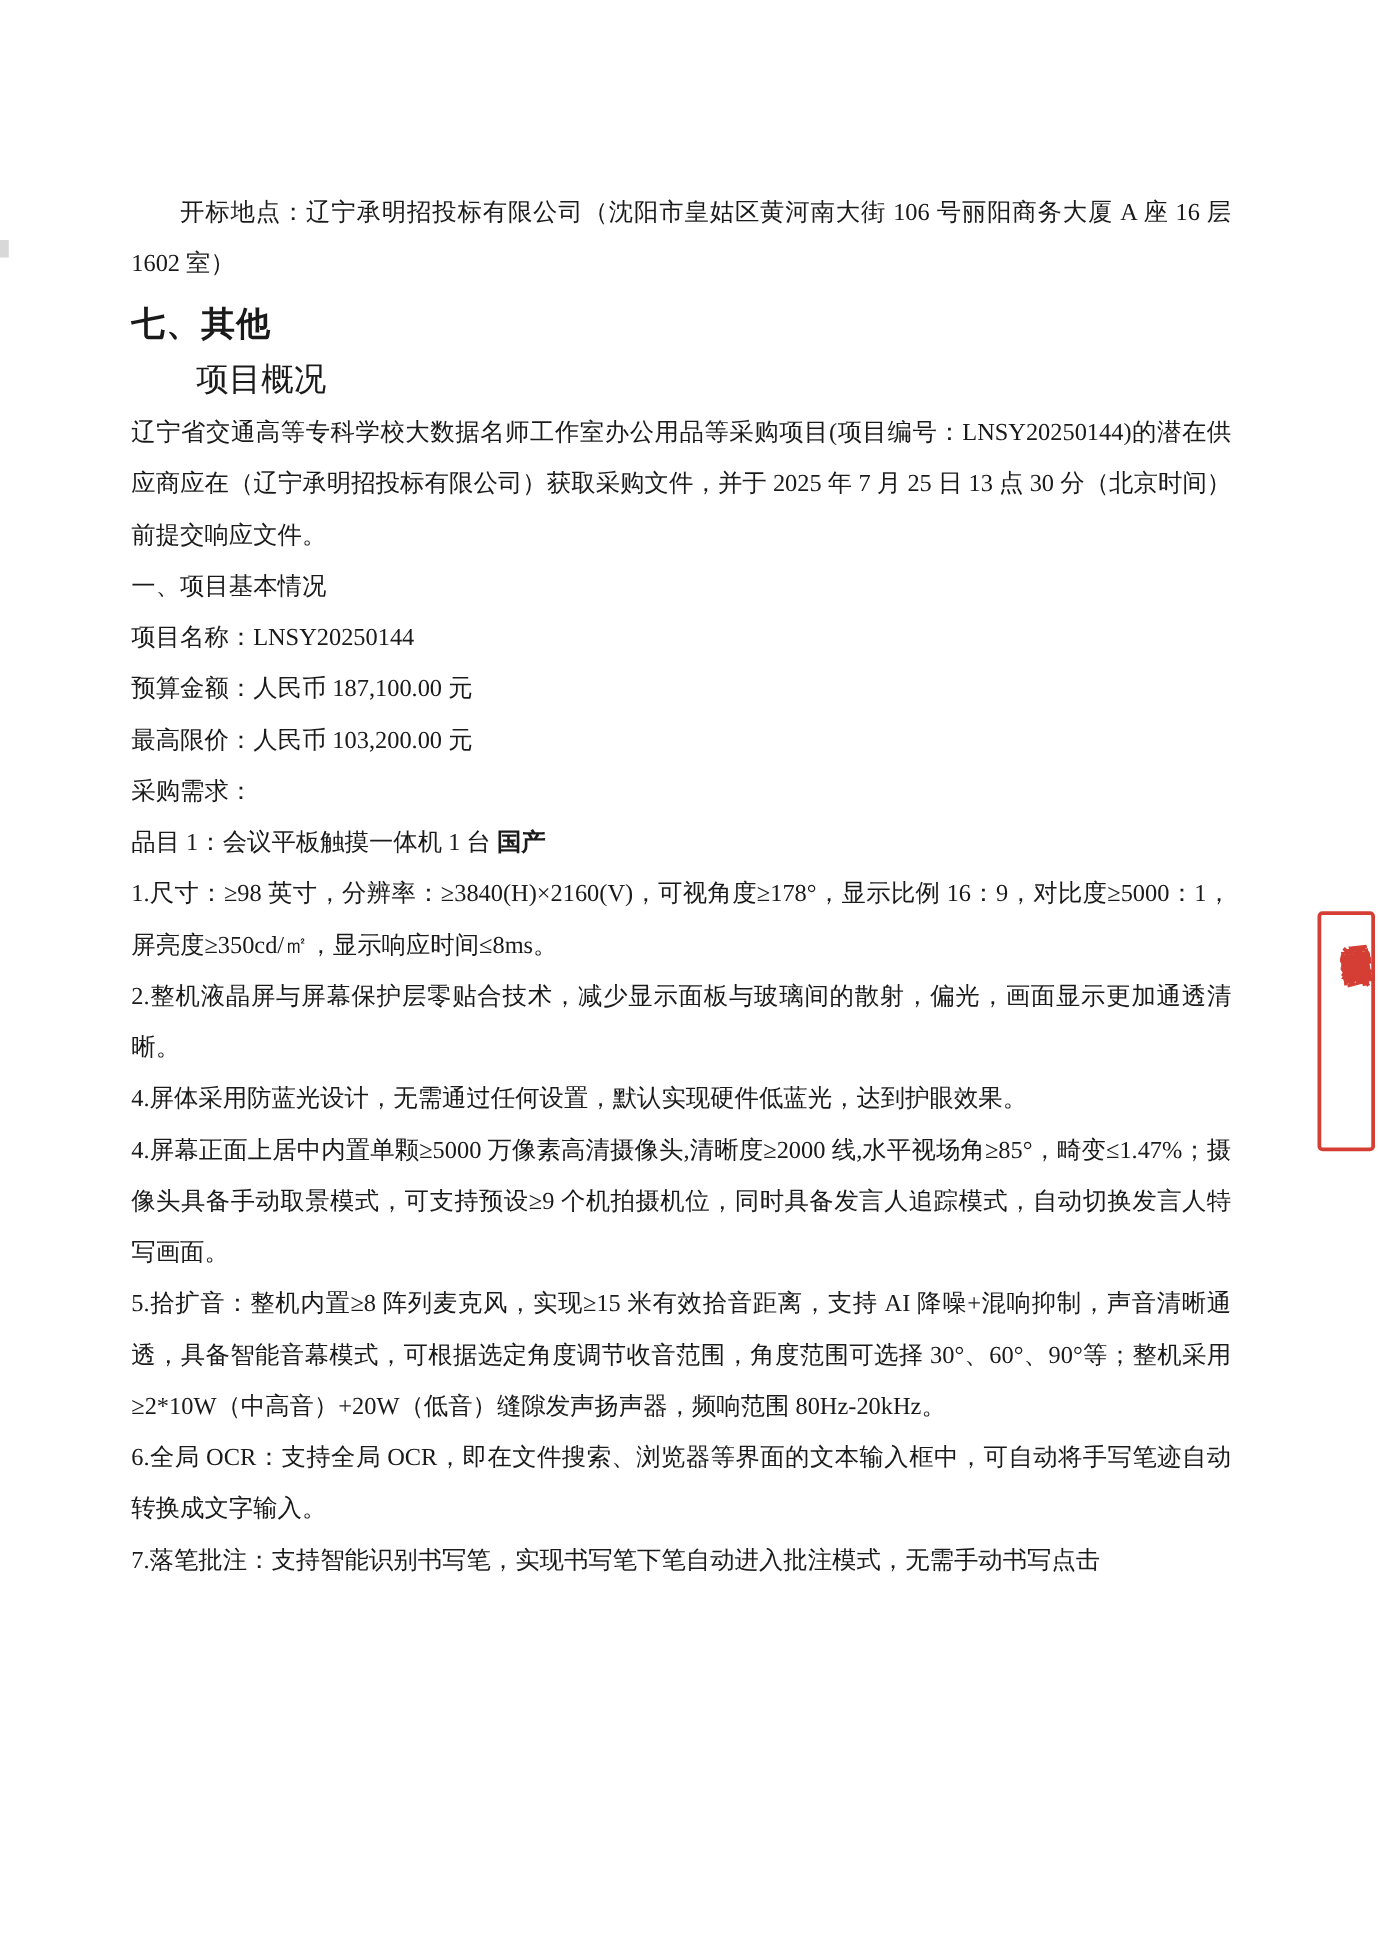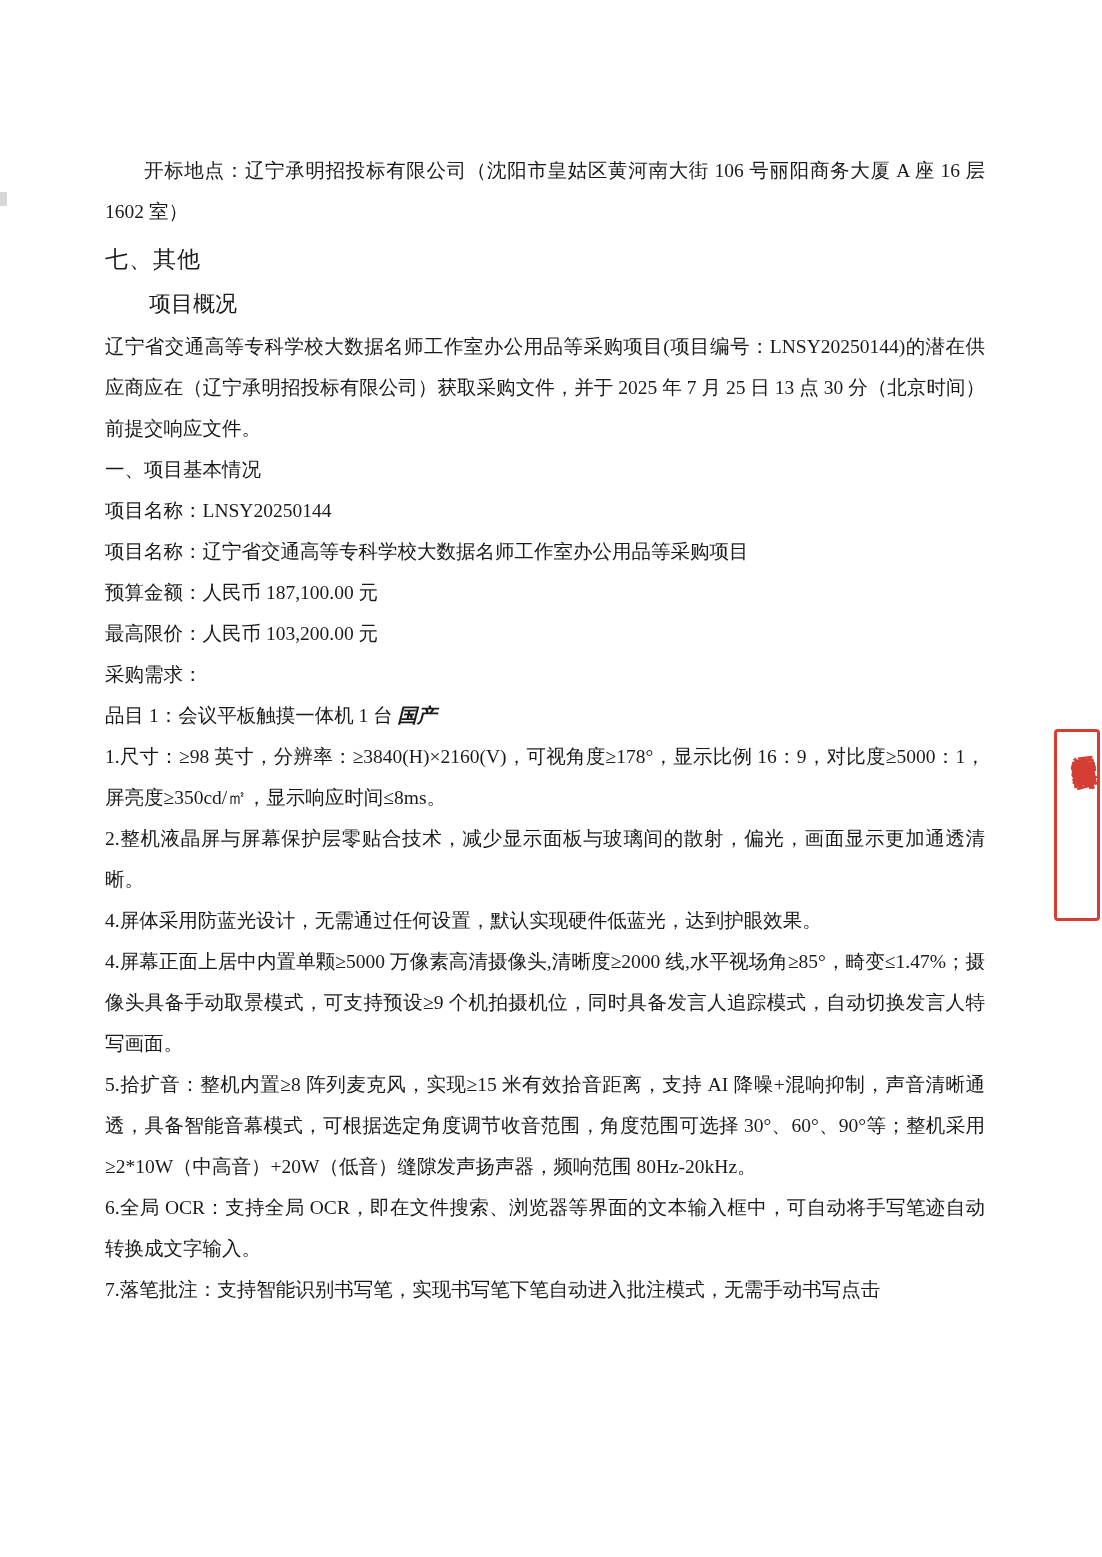--- a/index.html
+++ b/index.html
@@ -30,34 +30,33 @@
   p {
     margin: 0 0 0 0;
     text-align: justify;
     text-justify: inter-ideograph;
   }
   .indent2 {
     text-indent: 2em;
   }
   .heading-num {
     font-family: "Liberation Sans", "DejaVu Sans", sans-serif;
-    font-weight: normal;
-    font-size: 23px;
+    font-weight: bold;
+    font-size: 27px;
     line-height: 46px;
     margin-top: 4px;
     letter-spacing: 1px;
   }
   .sub-title {
     text-indent: 2em;
-    font-size: 22px;
+    font-size: 26px;
     line-height: 44px;
   }
   .bold {
     font-weight: bold;
-    font-style: italic;
   }
   
   .seal {
     position: absolute;
     right: 0px;
     top: 725px;
     width: 52px;
     height: 200px;
     overflow: hidden;
     opacity: 0.88;
@@ -112,21 +111,20 @@
     <p class="heading-num">七、其他</p>
 
     <p class="sub-title">项目概况</p>
 
     <p>辽宁省交通高等专科学校大数据名师工作室办公用品等采购项目(项目编号：LNSY20250144)的潜在供应商应在（辽宁承明招投标有限公司）获取采购文件，并于 2025 年 7 月 25 日 13 点 30 分（北京时间）前提交响应文件。</p>
 
     <p>一、项目基本情况</p>
 
     <p>项目名称：LNSY20250144</p>
 
-    <p>项目名称：辽宁省交通高等专科学校大数据名师工作室办公用品等采购项目</p>
 
 
     <p>预算金额：人民币 187,100.00 元</p>
 
     <p>最高限价：人民币 103,200.00 元</p>
 
     <p>采购需求：</p>
 
     <p>品目 1：会议平板触摸一体机 1 台 <span class="bold">国产</span></p>
 

